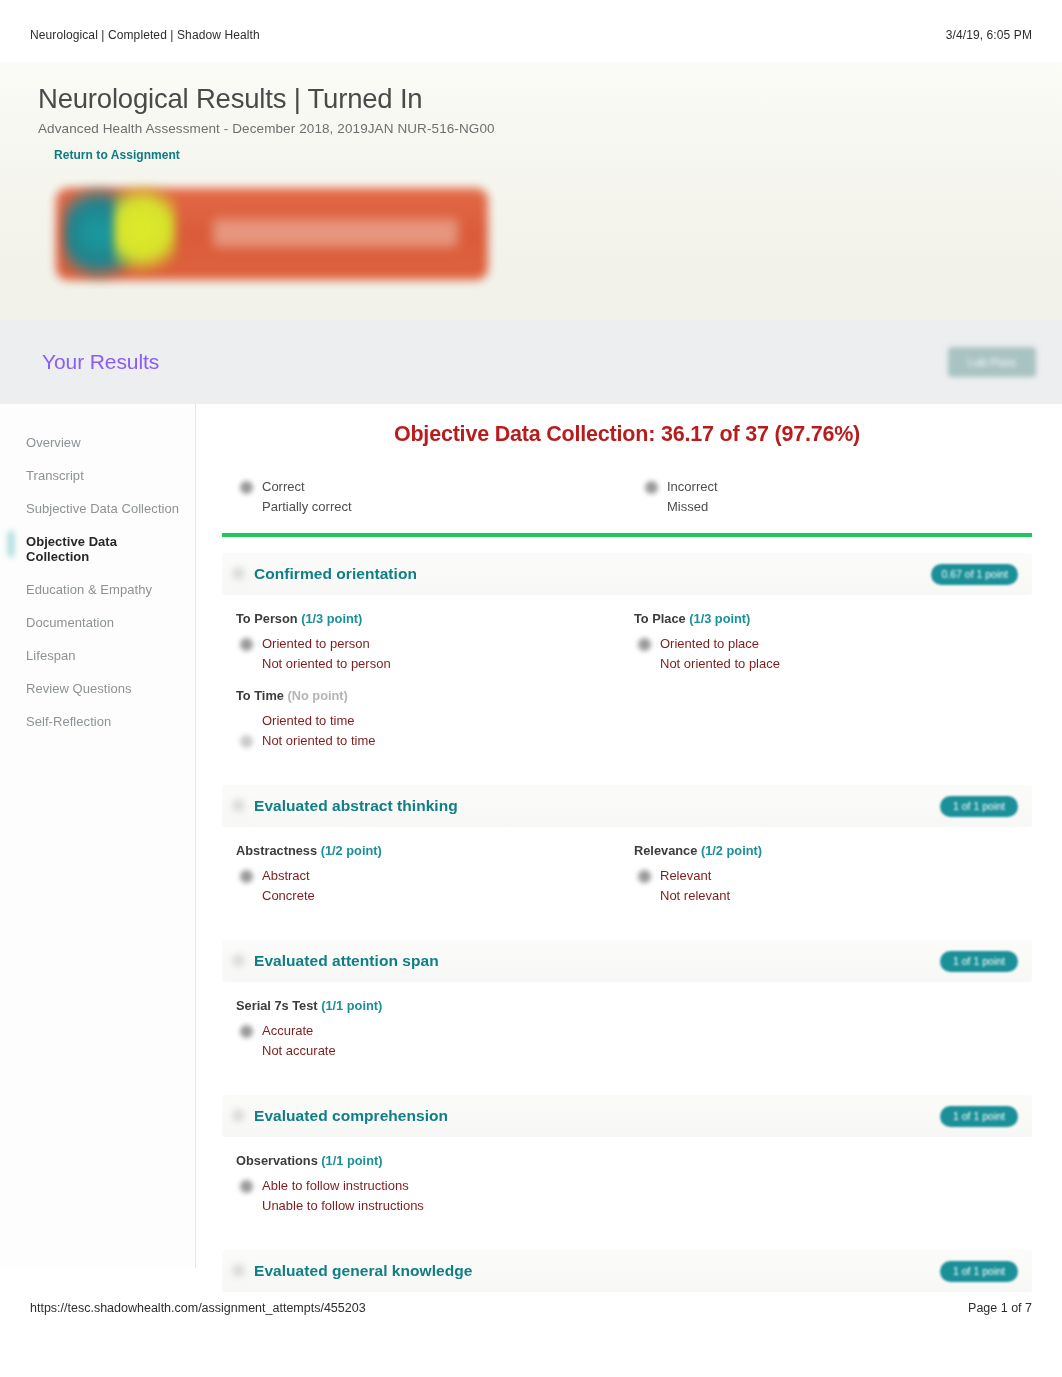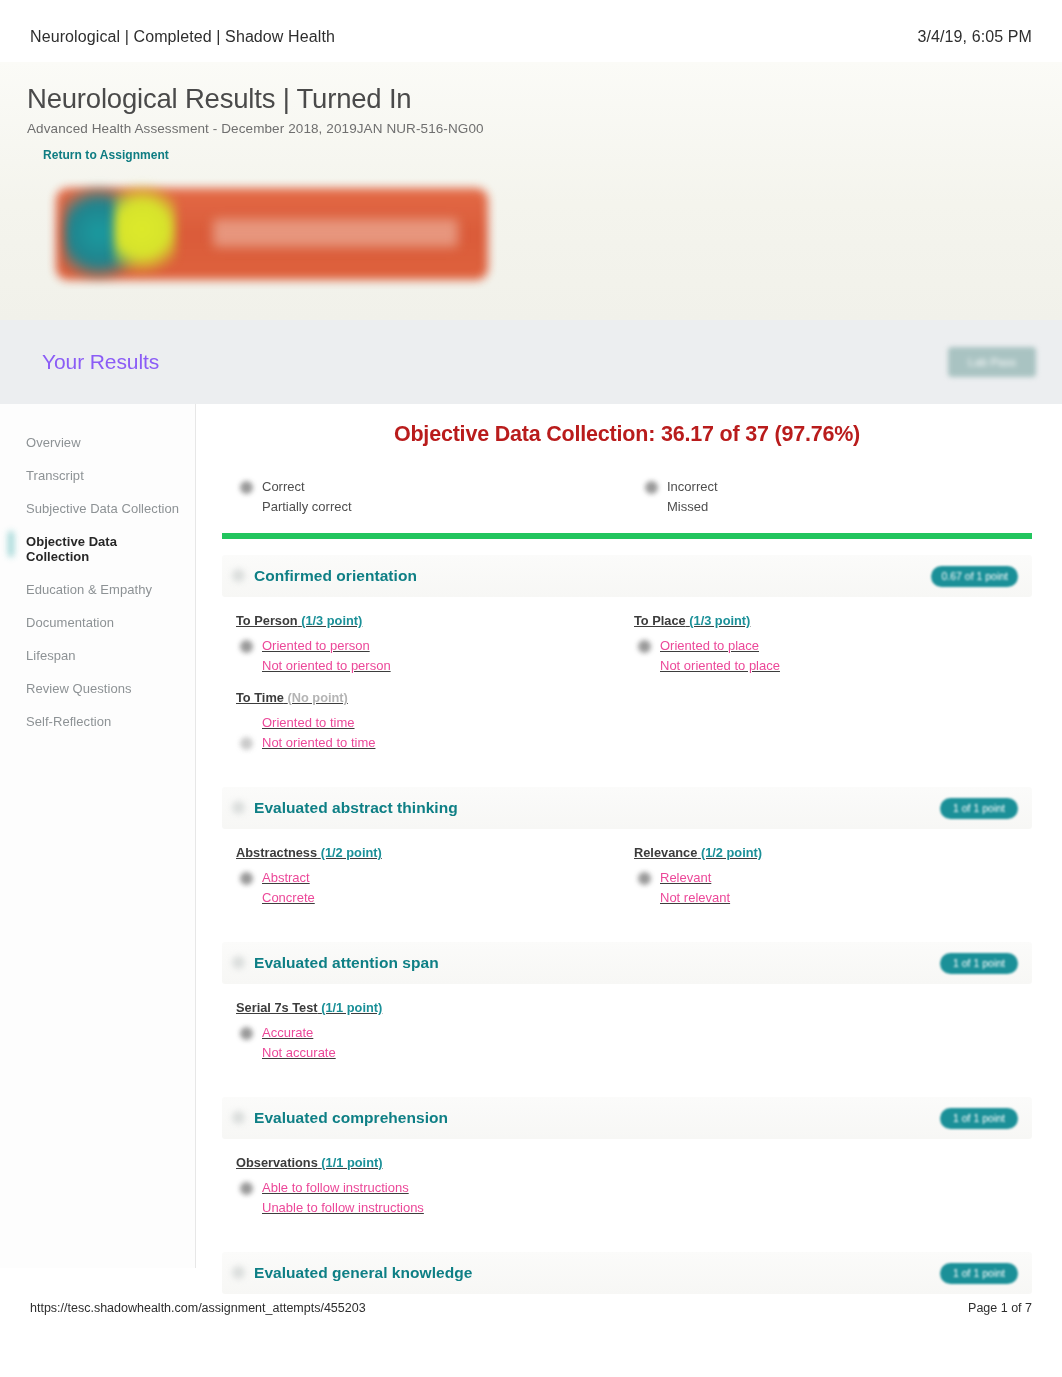--- a/index.html
+++ b/index.html
@@ -23,34 +23,34 @@
   }
 
   
   .print-header {
     position: absolute;
     top: 28px; left: 0; right: 0;
     display: flex;
     justify-content: space-between;
     align-items: baseline;
     padding: 0 30px;
-    font-size: 16px;
+    font-size: 12px;
     color: #2e2e2e;
     letter-spacing: 0.1px;
   }
 
   
   .hero {
     position: absolute;
     top: 62px; left: 0;
     width: 1062px;
     height: 258px;
     background: linear-gradient(180deg,#fbfbf7 0%, #f4f4ed 55%, #f1f1ea 100%);
   }
-  .hero-inner { padding: 20px 30px 0 27px; }
+  .hero-inner { padding: 20px 30px 0 38px; }
 
   .page-title {
     font-size: 27.5px;
     font-weight: 400;
     color: #4a4a4a;
     letter-spacing: -0.2px;
     line-height: 1.25;
   }
   .page-subtitle {
     margin-top: 5px;
@@ -198,21 +198,21 @@
     color: #b91c1c;
     letter-spacing: -0.2px;
     margin-bottom: 16px;
     text-align: center;
   }
 
   
   .legend {
     display: flex;
     padding: 14px 0 16px 0;
-    border-bottom: 6px solid #22c55e;
+    border-bottom: 4px solid #22c55e;
     margin-bottom: 16px;
   }
   .legend-col { width: 50%; padding-left: 18px; }
   .legend-row {
     display: flex;
     align-items: center;
     gap: 9px;
     font-size: 13px;
     color: #4e4e4e;
     line-height: 20px;
@@ -269,39 +269,38 @@
     align-items: center;
     justify-content: center;
     filter: blur(1.15px);
   }
 
   .section-body { padding: 16px 0 16px 14px; }
 
   .sub-grid {
     display: flex;
     flex-wrap: wrap;
-    text-decoration: underline;
   }
   .sub-block { width: 50%; padding-right: 16px; margin-bottom: 14px; }
 
   .sub-title {
     font-size: 12.8px;
     font-weight: bold;
     color: #3c3c3c;
     margin-bottom: 8px;
   }
   .sub-points { color: #1b9098; font-weight: bold; }
   .sub-points.none { color: #b4b4b4; }
 
   .option-row {
     display: flex;
     align-items: center;
     gap: 9px;
     font-size: 13px;
-    color: #ec4899;
+    color: #7f1d1d;
     line-height: 20px;
     padding-left: 4px;
   }
 
   
   .print-footer {
     position: absolute;
     bottom: 62px; left: 0; right: 0;
     display: flex;
     justify-content: space-between;

